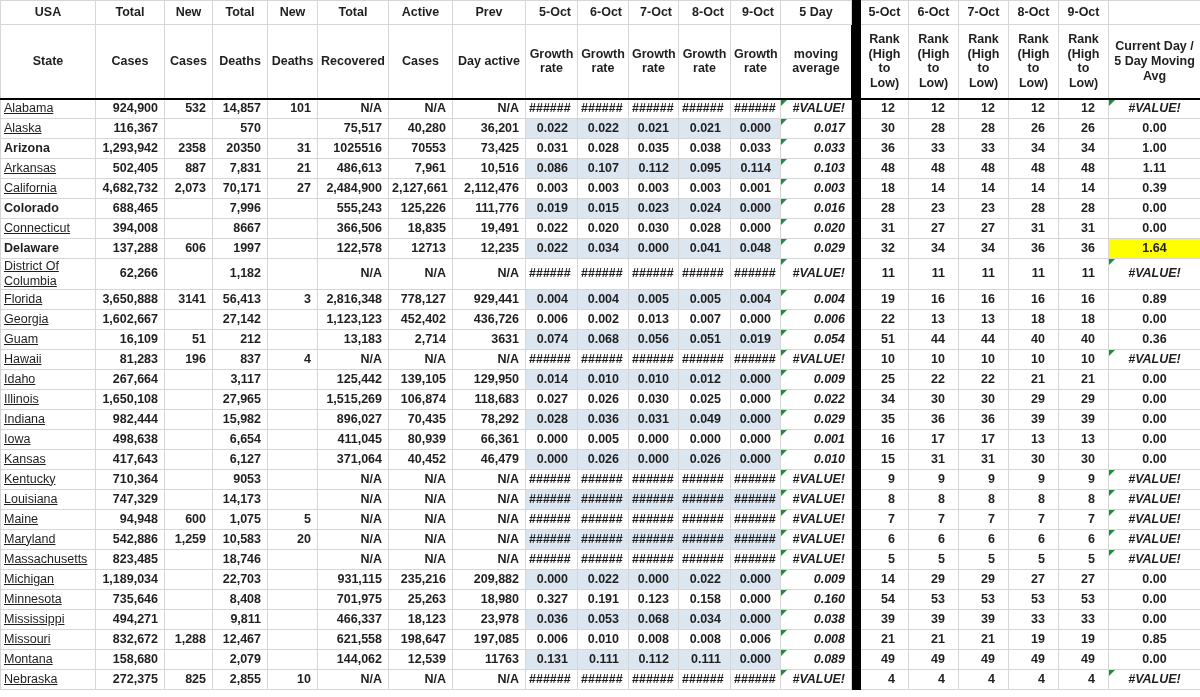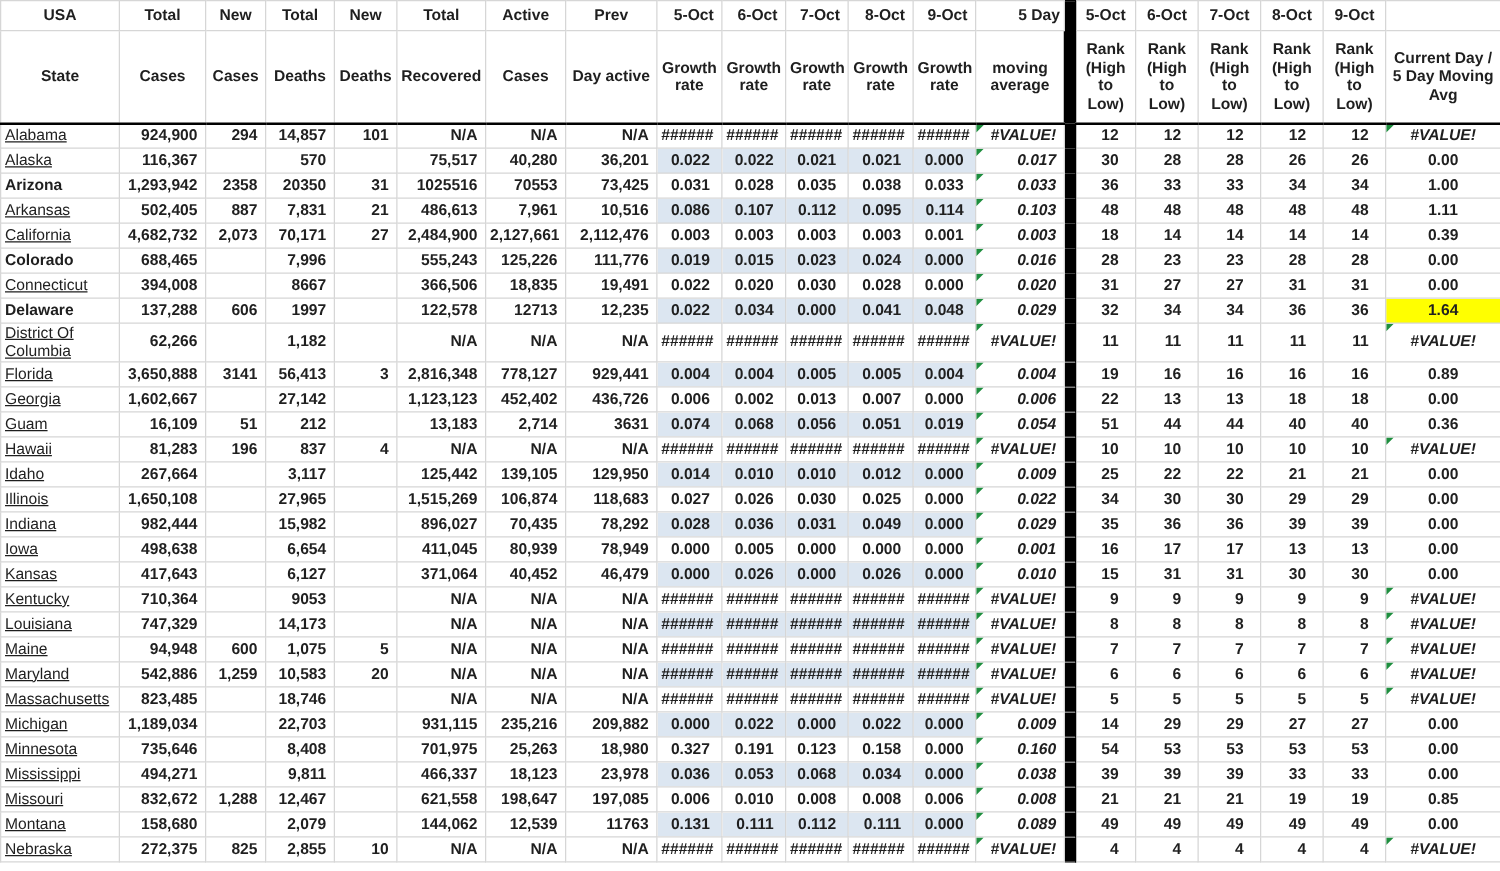--- a/index.html
+++ b/index.html
@@ -10,21 +10,21 @@
   body{width:1200px;height:697px;overflow:hidden;
        font-family:"Liberation Sans", sans-serif;color:var(--text);}
   table{border-collapse:collapse;table-layout:fixed;width:1200px;}
   th,td{border:1px solid var(--grid);font-size:12.5px;font-weight:bold;
         padding:0 3px;overflow:hidden;vertical-align:middle;line-height:1.18;}
   thead th{text-align:center;background:#fff;}
   thead tr.hdr1{height:24px;}
   thead tr.hdr2{height:74px;}
   thead tr.hdr2 th{border-bottom:2.5px solid #000;}
   th.right{text-align:right;padding-right:6px;}
-  th.left{text-align:right;padding-left:3px;}
+  th.left{text-align:center;padding-left:3px;}
   tbody tr{height:20px;}
   td{white-space:nowrap;}
   td.state-cell{white-space:normal;text-align:left;padding-left:3px;
                 font-weight:normal;text-decoration:underline;}
   td.state-cell.nolink{font-weight:bold;text-decoration:none;}
   td.num{text-align:right;padding-right:6px;}
   td.growth{padding-right:9px;}
   td.rank{padding-right:13px;}
   td.band{background:var(--band);}
   td.cur{text-align:center;}
@@ -106,21 +106,21 @@
           <th>Rank (High to Low)</th>
           <th>Rank (High to Low)</th>
           <th>Rank (High to Low)</th>
           <th>Current Day / 5 Day Moving Avg</th>
         </tr>
       </thead>
     <tbody id="tbody">
         <tr>
           <td class="state-cell">Alabama</td>
           <td class="num">924,900</td>
-          <td class="num">294</td>
+          <td class="num">532</td>
           <td class="num">14,857</td>
           <td class="num">101</td>
           <td class="num">N/A</td>
           <td class="num">N/A</td>
           <td class="num">N/A</td>
           <td class="num growth">######</td>
           <td class="num growth">######</td>
           <td class="num growth">######</td>
           <td class="num growth">######</td>
           <td class="num growth">######</td>
@@ -479,21 +479,21 @@
           <td class="cur">0.00</td>
         </tr>
         <tr>
           <td class="state-cell">Iowa</td>
           <td class="num">498,638</td>
           <td class="num"></td>
           <td class="num">6,654</td>
           <td class="num"></td>
           <td class="num">411,045</td>
           <td class="num">80,939</td>
-          <td class="num">78,949</td>
+          <td class="num">66,361</td>
           <td class="num growth">0.000</td>
           <td class="num growth">0.005</td>
           <td class="num growth">0.000</td>
           <td class="num growth">0.000</td>
           <td class="num growth">0.000</td>
           <td class="num rel">0.001<span class="tri"></span></td>
           <td class="divider"></td>
           <td class="num rank">16</td>
           <td class="num rank">17</td>
           <td class="num rank">17</td>

